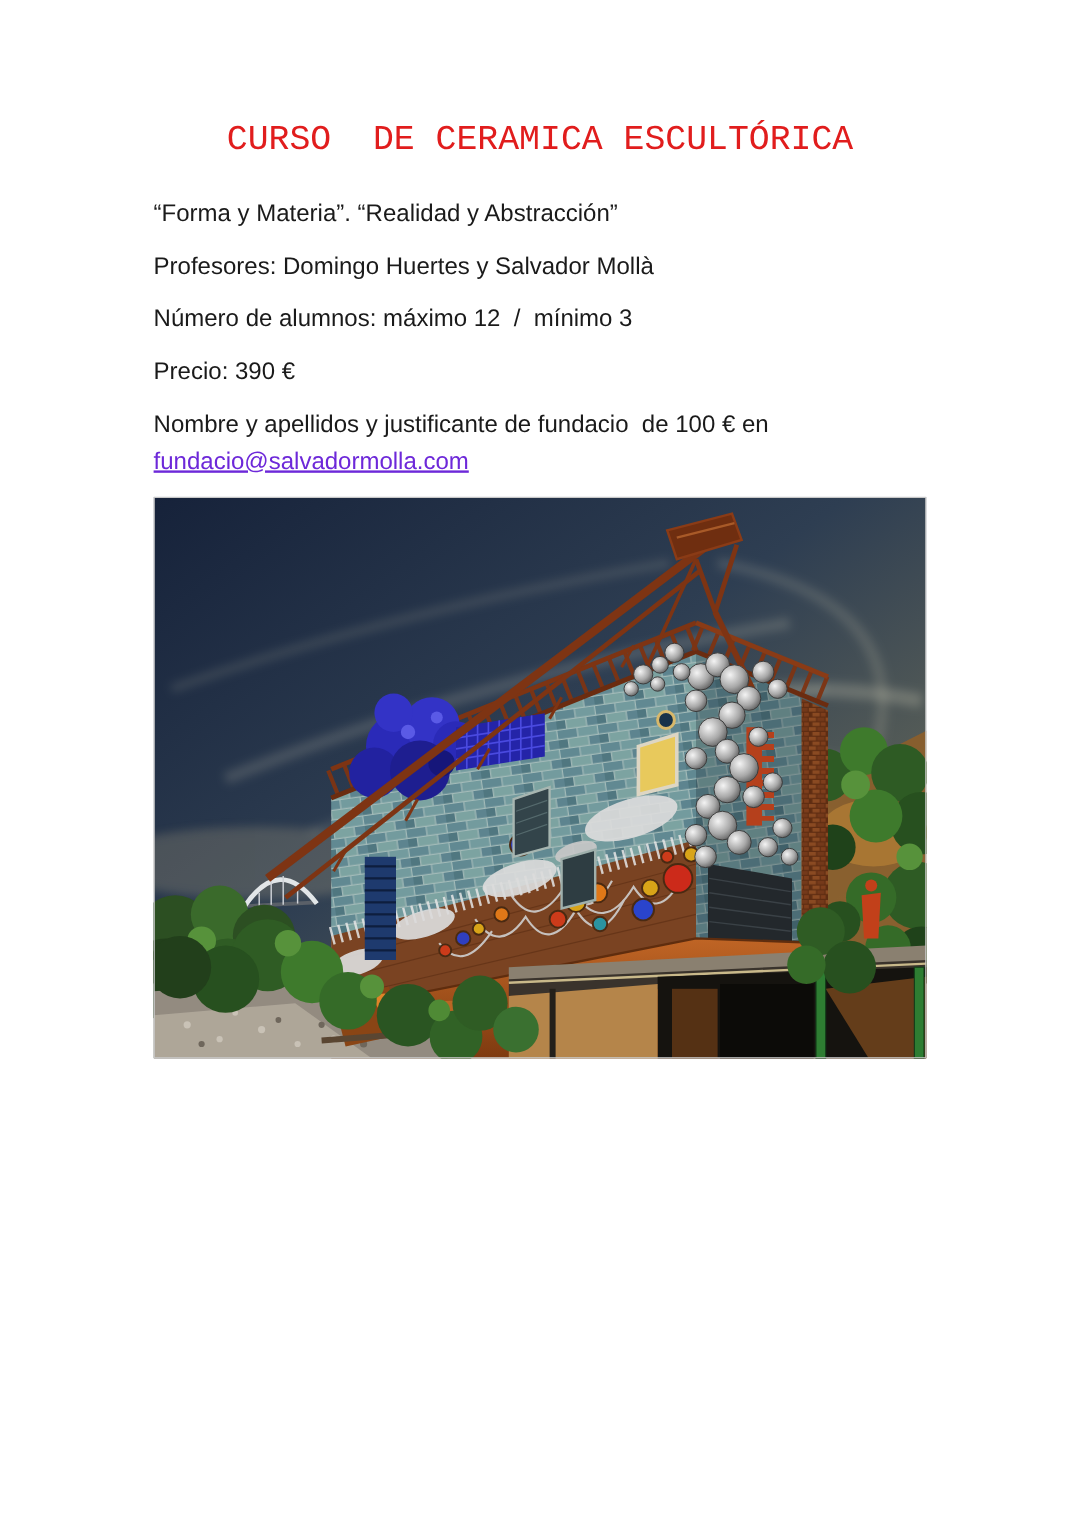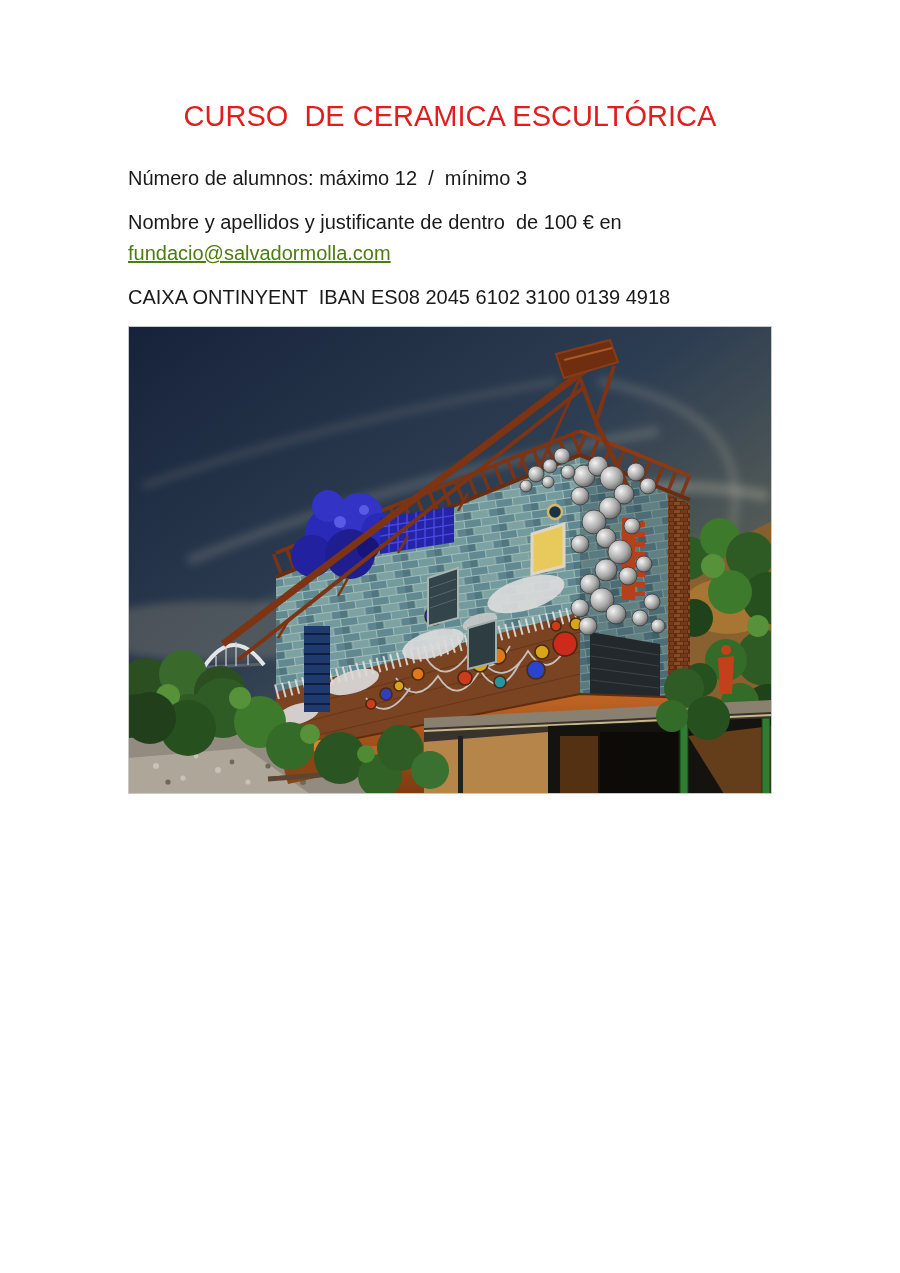--- a/index.html
+++ b/index.html
@@ -15,50 +15,53 @@
     padding:100px 128px 0 128px;
   }
   h1.title{
     margin:0 0 30px 0;
     font-size:29px;
     font-weight:400;
     text-align:center;
     color:#e11d1d;
     white-space:pre-wrap;
     letter-spacing:0px;
+    font-family:Liberation Mono, monospace;
   }
   p.line{
     margin:0 0 13px 0;
     font-size:20px;
     line-height:31px;
     white-space:pre-wrap;
     color:#1a1a1a;
   }
   a.email{
-    color:#4d7c0f;
+    color:#6d28d9;
     text-decoration:underline;
     cursor:pointer;
   }
   figure.photo{
     margin:9px 0 0 0;
     width:644px;height:468px;
     line-height:0;
   }
   figure.photo svg{display:block;}
 </style>
 </head>
 <body>
 
 <div class="page">
 
   <h1 class="title">CURSO  DE CERAMICA ESCULTÓRICA</h1>
 
+  <p class="line">“Forma y Materia”. “Realidad y Abstracción”</p>
+  <p class="line">Profesores: Domingo Huertes y Salvador Mollà</p>
   <p class="line">Número de alumnos: máximo 12  /  mínimo 3</p>
-  <p class="line"><span>Nombre y apellidos y justificante de dentro  de 100 € en </span><a class="email" href="#">fundacio@salvadormolla.com</a></p>
-  <p class="line">CAIXA ONTINYENT  IBAN ES08 2045 6102 3100 0139 4918</p>
+  <p class="line">Precio: 390 €</p>
+  <p class="line"><span>Nombre y apellidos y justificante de fundacio  de 100 € en </span><a class="email" href="#">fundacio@salvadormolla.com</a></p>
 
   <figure class="photo">
     <svg width="644" height="468" viewBox="0 0 644 468" xmlns="http://www.w3.org/2000/svg">
       <defs>
         <linearGradient id="sky" x1="0" y1="0" x2="1" y2="1">
           <stop offset="0" stop-color="#16223a"></stop>
           <stop offset="0.45" stop-color="#2e3e52"></stop>
           <stop offset="0.78" stop-color="#5d6258"></stop>
           <stop offset="1" stop-color="#97906f"></stop>
         </linearGradient>

